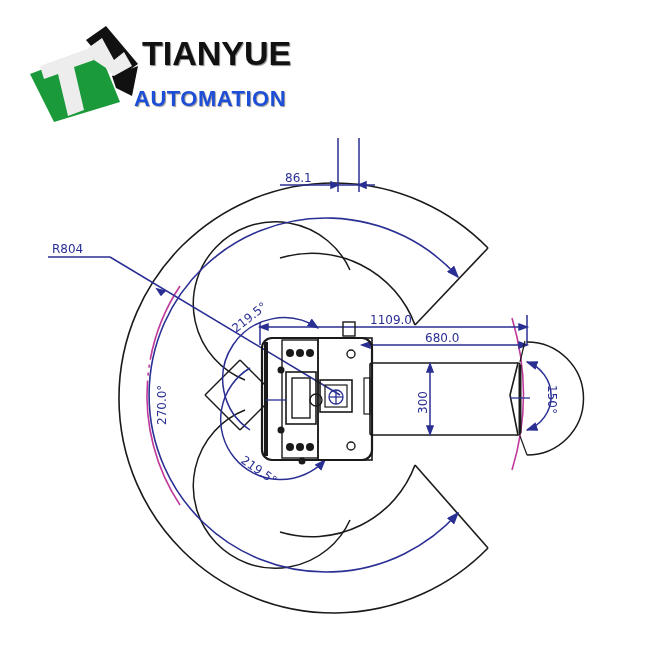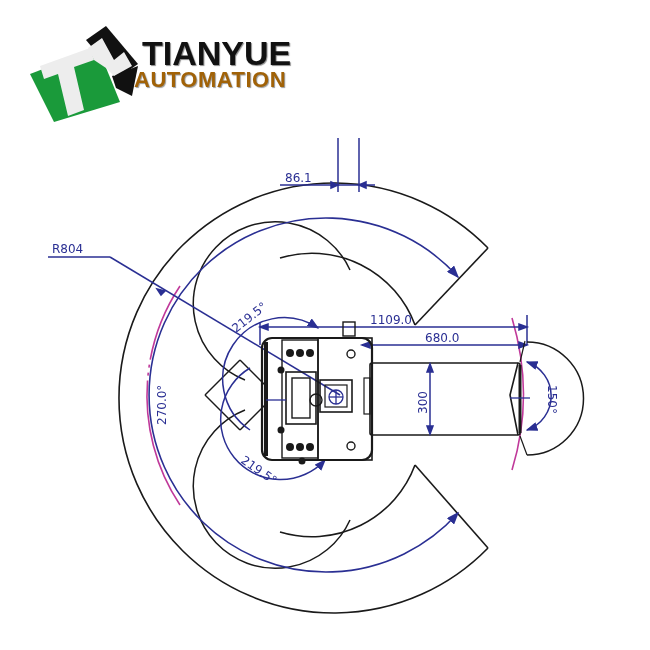--- a/index.html
+++ b/index.html
@@ -1,20 +1,20 @@
 <!DOCTYPE html>
 <html><head>
 <meta charset="utf-8">
 <style>
   html, body { margin: 0; padding: 0; background: #ffffff; }
   body { width: 650px; height: 650px; position: relative; overflow: hidden; font-family: "DejaVu Sans", sans-serif; }
   .logo { position: absolute; left: 28px; top: 22px; width: 280px; height: 100px; }
   .logo-mark { position: absolute; left: 0; top: 0; width: 115px; height: 100px; }
   .logo-title { position: absolute; left: 114px; top: 12px; font-family: "Liberation Sans", sans-serif; font-weight: bold; font-size: 34px; letter-spacing: 0px; color: #111111; text-shadow: 1px 1px 1px #888; }
-  .logo-sub { position: absolute; left: 106px; top: 45px; font-family: "Liberation Sans", sans-serif; font-weight: bold; font-size: 22px; letter-spacing: 0.5px; color: #a16207; text-shadow: 1px 1px 1px #999; }
+  .logo-sub { position: absolute; left: 106px; top: 64px; font-family: "Liberation Sans", sans-serif; font-weight: bold; font-size: 22px; letter-spacing: 0.5px; color: #1d4ed8; text-shadow: 1px 1px 1px #999; }
   .drawing { position: absolute; left: 0; top: 0; width: 650px; height: 650px; }
   .dim-text { font-family: "DejaVu Sans", sans-serif; font-size: 12px; fill: #2a2f93; }
 </style>
 </head>
 <body>
 
 <div class="logo">
   <svg class="logo-mark" viewBox="0 0 115 100">
     <polygon points="2,52 70,26 92,80 26,100" fill="#1a9a3a"></polygon>
     <polygon points="58,18 78,4 110,42 90,56" fill="#111111"></polygon>

